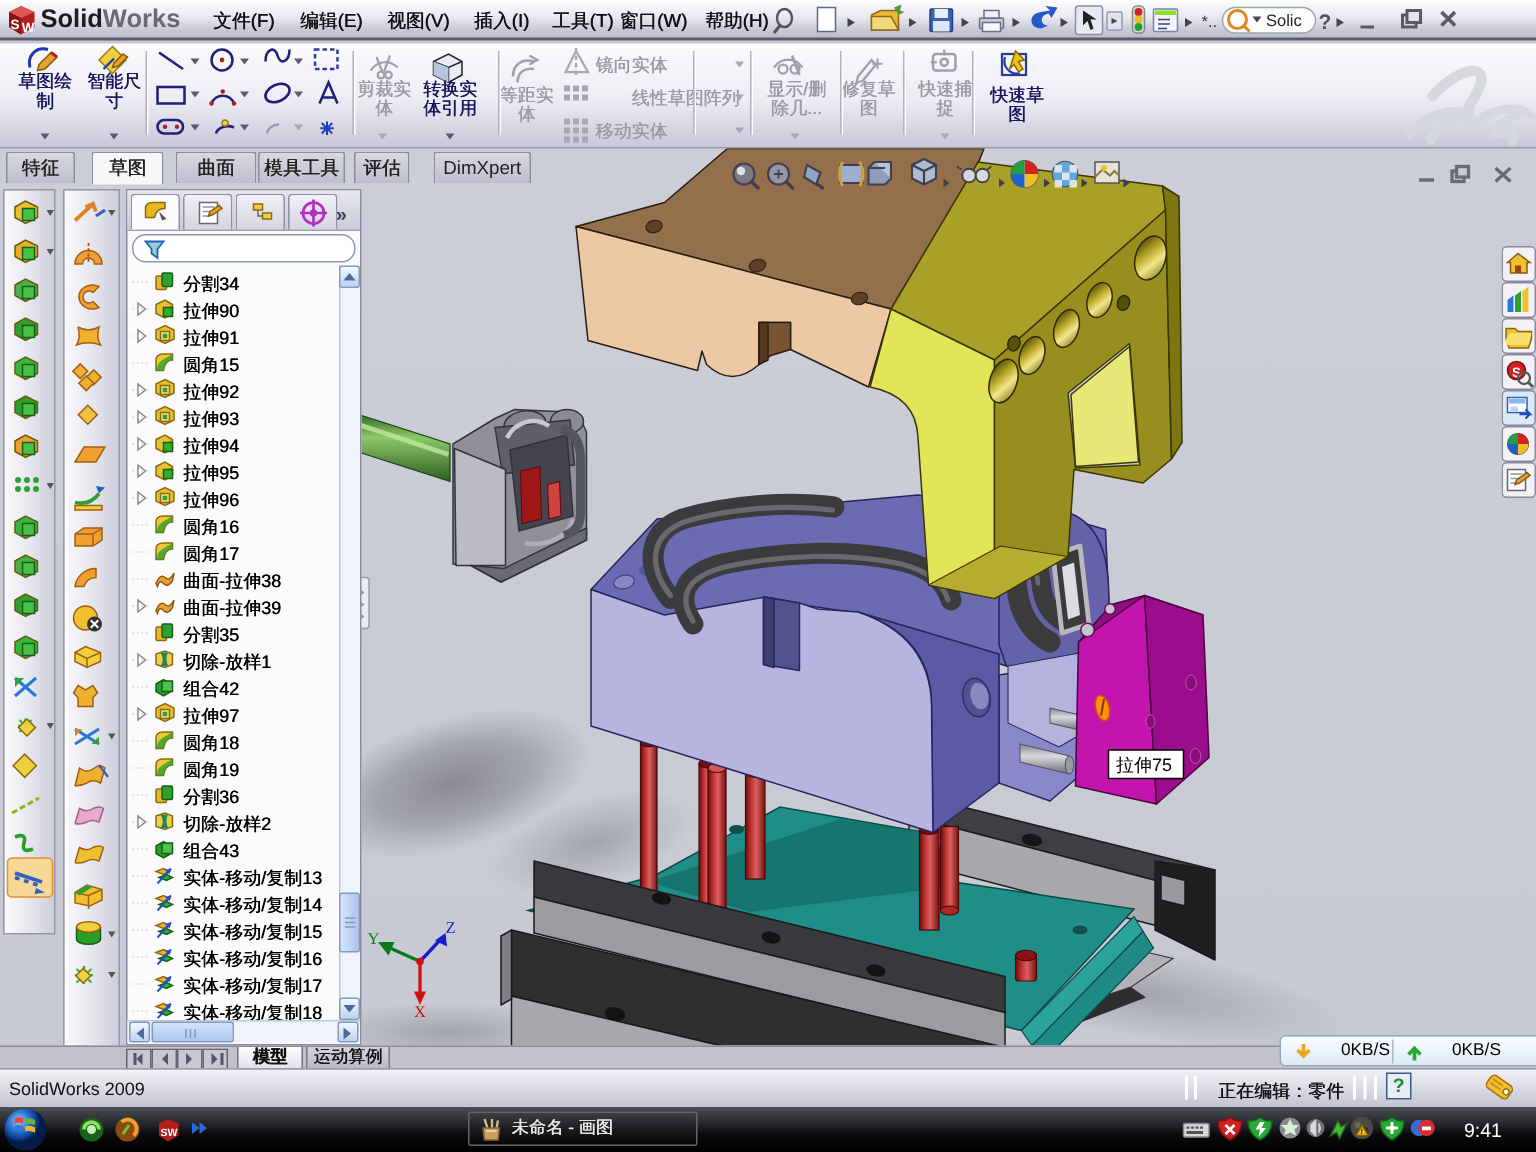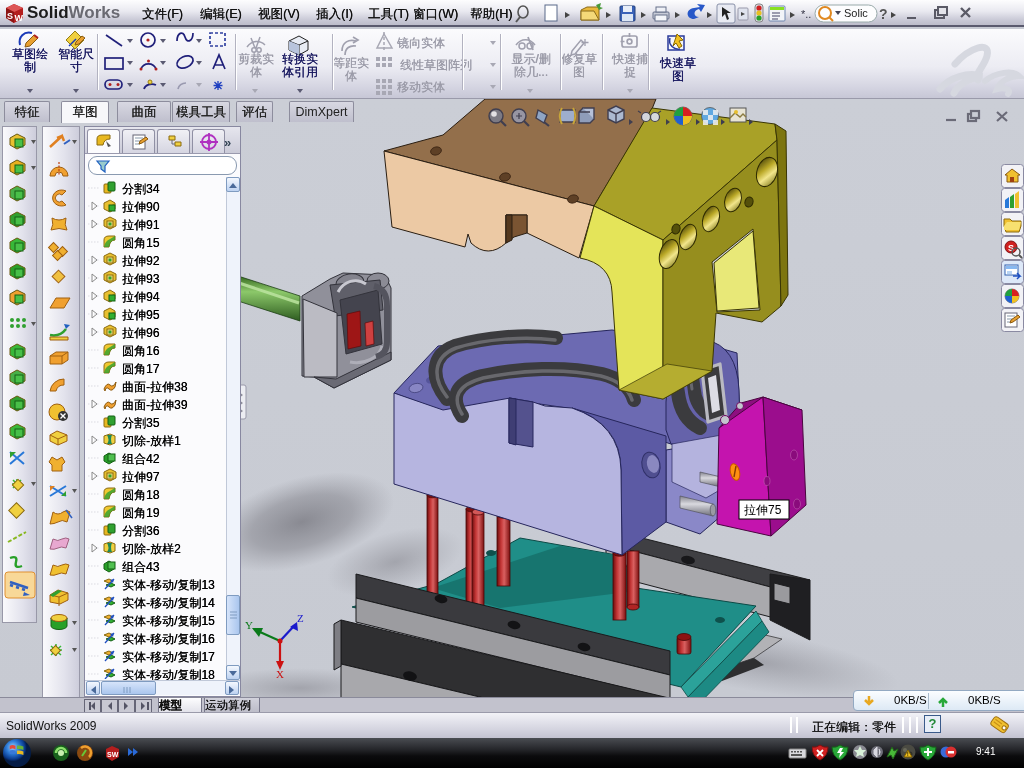--- a/index.html
+++ b/index.html
@@ -16,21 +16,21 @@
 .dd.gy{border-top-color:#a8a8b4}
 .vsep{position:absolute;top:35px;width:1px;height:56px;background:#b2b2c0;box-shadow:1px 0 0 #fff}
 .ctab{position:absolute;top:101px;height:21px;font-size:12.5px;color:#222;text-align:center;line-height:20px;background:linear-gradient(#d8d8e2,#bfbfcd);border:1px solid #8d8d9d;border-bottom:none;border-radius:2px 2px 0 0;z-index:5}
 .ctab.on{background:#f7f7fa;height:22px;z-index:6}
 .strip{position:absolute;background:linear-gradient(90deg,#fafafc,#e2e2ec 60%,#cdcddb);border:1px solid #9898a8;z-index:4}
 #fmpanel{left:84px;top:126px;width:157px;height:571px;background:#fbfbfd;border:1px solid #8888a0;z-index:4}
 .fmtab{position:absolute;top:2px;width:33px;height:24px;background:linear-gradient(#f0f0f5,#d5d5e1);border:1px solid #9090a4;border-bottom:none;border-radius:3px 3px 0 0}
 .titem{position:absolute;left:37px;white-space:nowrap;font-size:12px;color:#000;text-shadow:0.3px 0 currentColor}
 .sbtn{position:absolute;background:linear-gradient(#f4f8fe,#bdd2f1);border:1px solid #7f9bc0;border-radius:2px}
 #bottabs{left:0;top:697px;width:1024px;height:15px;background:#c2c2cd;border-top:1px solid #8a8a9a;z-index:7}
-.btab{position:absolute;top:0;height:15px;font-size:11.5px;line-height:14px;border:1px solid #77778a;border-top:none;color:#111}
+.btab{position:absolute;top:0;height:15px;font-size:11.5px;line-height:14px;text-align:center;border:1px solid #77778a;border-top:none;color:#111}
 #status{left:0;top:712px;width:1024px;height:26px;background:linear-gradient(#f2f2f7,#d2d2de 70%,#c3c3d1);border-top:1px solid #9a9aaa;font-size:12px;color:#111;z-index:7}
 #taskbar{left:0;top:738px;width:1024px;height:30px;background:linear-gradient(#4a4d52,#232428 40%,#0b0b0d 60%,#000);z-index:8}
 .tbtn{position:absolute;top:3px;height:23px;background:linear-gradient(#3c3e42,#18191b 55%,#070708);border:1px solid #63656b;border-radius:2px;color:#e8e8e8;font-size:11.5px;line-height:21px}
 .cjk{text-shadow:0.3px 0 currentColor}
 #netw{left:853px;top:690px;width:180px;height:21px;background:linear-gradient(#fbfdff,#dde9f5);border:1.5px solid #93a9c2;border-radius:4px;z-index:9;font-size:11.5px;color:#000}
 </style></head><body>
 
 <div id="title" class="abs">
  <svg class="abs" style="left:3px;top:3px" width="22" height="21" viewBox="0 0 22 21">
   <polygon points="3,5 11,1 20,5 20,15 11,20 3,15" fill="#b41e1e"></polygon>
@@ -210,21 +210,21 @@
         <path d="M4,5 C2,12 8,17 14,16" fill="none" stroke="#2a3a9a" stroke-width="1.5"></path>
         <path d="M11,1 l6,6 -4,1 3,5 -3,2 -3,-5 -3,3 z" fill="#f0c020" stroke="#8a6a00"></path>
       </g>
  </svg>
  <div class="abs big cjk" style="left:4px;top:19px;width:52px">草图绘<br>制</div>
  <div class="abs big cjk" style="left:50px;top:19px;width:52px">智能尺<br>寸</div>
  <div class="abs big gray cjk" style="left:230px;top:24px;width:52px">剪裁实<br>体</div>
  <div class="abs big cjk" style="left:272px;top:24px;width:56px">转换实<br>体引用</div>
  <div class="abs big gray cjk" style="left:332px;top:28px;width:38px">等距实<br>体</div>
  <div class="abs big gray cjk" style="left:397px;top:8px;width:80px;text-align:left">镜向实体</div>
- <div class="abs big gray cjk" style="left:382px;top:30px;width:90px;text-align:right">线性草图阵列</div>
+ <div class="abs big gray cjk" style="left:412px;top:30px;width:90px;text-align:center">线性草图阵列</div>
  <div class="abs big gray cjk" style="left:397px;top:52px;width:80px;text-align:left">移动实体</div>
  <div class="abs big gray cjk" style="left:505px;top:24px;width:52px">显示/删<br>除几...</div>
  <div class="abs big gray cjk" style="left:554px;top:24px;width:50px">修复草<br>图</div>
  <div class="abs big gray cjk" style="left:606px;top:24px;width:48px">快速捕<br>捉</div>
  <div class="abs big cjk" style="left:654px;top:28px;width:48px">快速草<br>图</div>
  <div class="dd" style="left:27px;top:60px"></div>
  <div class="dd" style="left:73px;top:60px"></div>
  <div class="dd" style="left:127px;top:10px"></div>
     <div class="dd" style="left:127px;top:32px"></div>
     <div class="dd" style="left:127px;top:54px"></div>
@@ -966,20 +966,28 @@
       <circle cx="9" cy="9" r="3" fill="#c8f0b0"></circle>
   <circle cx="33" cy="9" r="8" fill="#8a4a10"></circle>
       <path d="M29,4 a6,6 0 0 1 8,9" stroke="#f0a030" stroke-width="2.5" fill="none"></path>
       <path d="M30,12 l4,-6" stroke="#68c838" stroke-width="2"></path>
   <g transform="translate(52,1)">
         <polygon points="2,4 8,1 15,4 15,12 8,16 2,12" fill="#b41e1e"></polygon>
         <text x="3" y="12" font-size="7" font-weight="bold" fill="#fff">SW</text>
       </g>
   <path d="M76,4 l5,4 -5,4 z M81,4 l5,4 -5,4 z" fill="#2a6ad8"></path>
  </svg>
+ <div class="tbtn" style="left:312px;width:153px">
+  <svg class="abs" style="left:7px;top:3px" width="15" height="16" viewBox="0 0 15 16">
+        <path d="M3,1 l2,6 m3,-6 l0,6 m4,-5 l-1,5" stroke="#d0b890" stroke-width="1.6"></path>
+        <path d="M2,7 l11,0 -1,8 -9,0 z" fill="#c8a060" stroke="#806030"></path>
+        <path d="M4,9 l7,0" stroke="#f0e0c0"></path>
+      </svg>
+  <div class="abs cjk" style="left:28px">未命名 - 画图</div>
+ </div>
  <svg class="abs" style="left:788px;top:7px" width="20" height="16" viewBox="0 0 20 16">
       <rect x="1" y="4" width="17" height="9" rx="1" fill="#d8d8dc" stroke="#888"></rect>
       <g fill="#555">
         <rect x="3" y="6" width="2" height="1.5"></rect>
         <rect x="6" y="6" width="2" height="1.5"></rect>
         <rect x="9" y="6" width="2" height="1.5"></rect>
         <rect x="12" y="6" width="2" height="1.5"></rect>
         <rect x="3" y="9" width="11" height="2"></rect>
       </g>
     </svg>
@@ -1013,14 +1021,14 @@
   <g transform="translate(108,0)">
         <path d="M8,1 q4,3 8,2 q0,9 -8,13 q-8,-4 -8,-13 q4,1 8,-2" fill="#28a838" stroke="#156018"></path>
         <path d="M8,4 l0,8 m-4,-4 l8,0" stroke="#fff" stroke-width="2"></path>
       </g>
   <g transform="translate(128,0)">
         <circle cx="6" cy="8" r="5.5" fill="#3a6ad8"></circle>
         <circle cx="11" cy="8" r="5.5" fill="#d83030"></circle>
         <rect x="8" y="7" width="6" height="2.5" fill="#fff"></rect>
       </g>
  </svg>
- <div class="abs" style="left:976px;top:8px;color:#fff;font-size:10px">9:41</div>
+ <div class="abs" style="left:976px;top:8px;color:#fff;font-size:13px">9:41</div>
 </div>
 
 </body></html>

